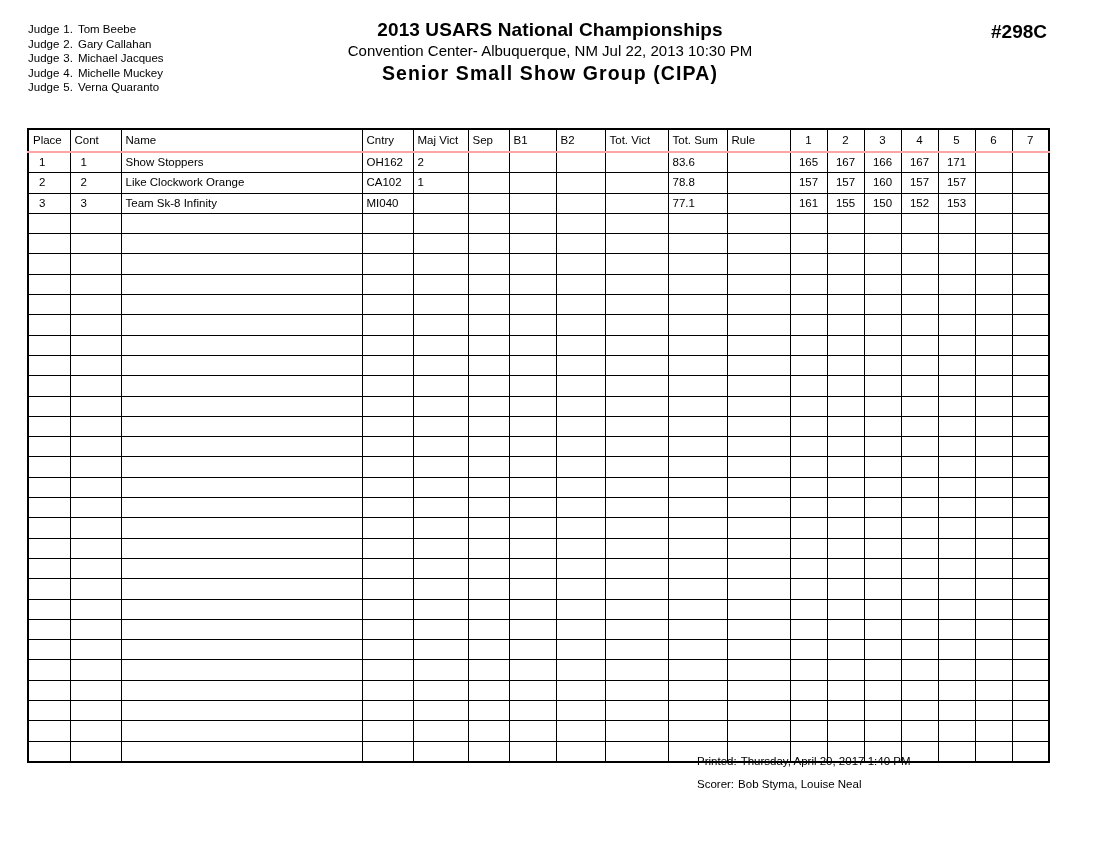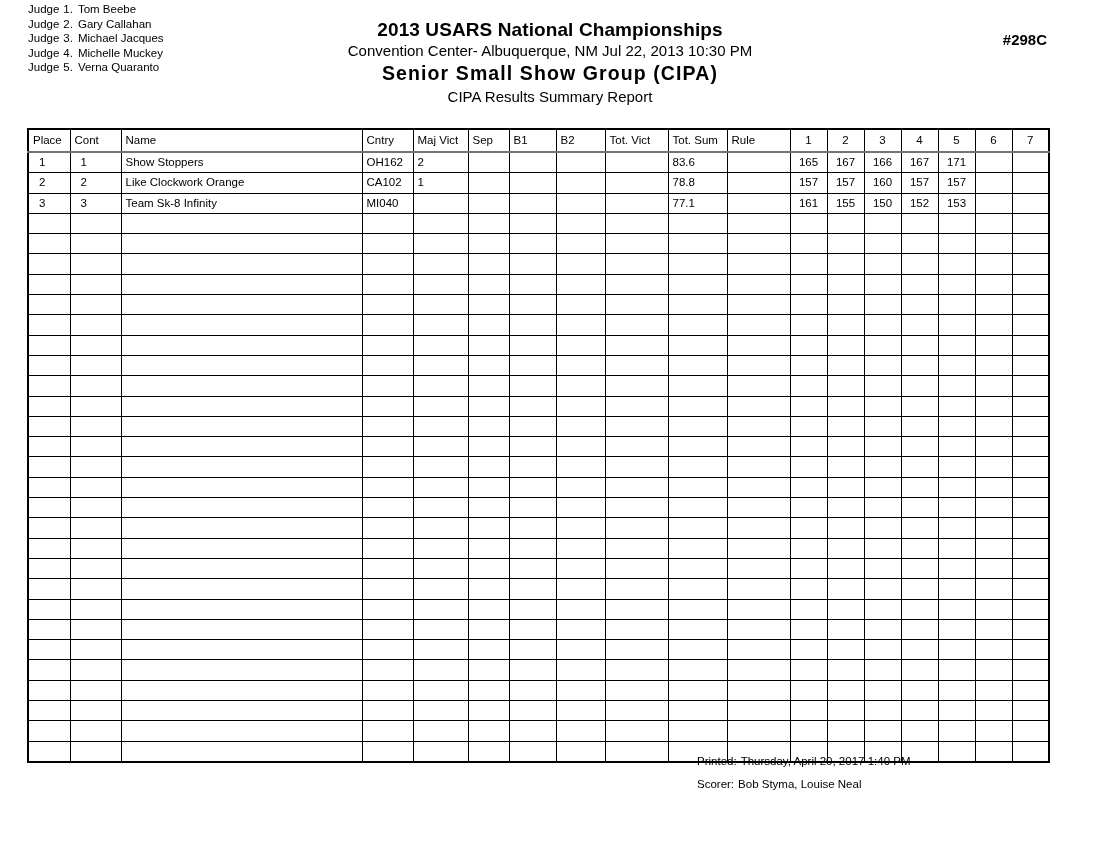--- a/index.html
+++ b/index.html
@@ -13,21 +13,21 @@
     position: relative;
     font-family: "Liberation Sans", sans-serif;
     color: #000000;
     overflow: hidden;
   }
 
   
   #judges-block {
     position: absolute;
     left: 28px;
-    top: 2px;
+    top: 22px;
     font-size: 11.5px;
     line-height: 14.6px;
     white-space: nowrap;
   }
   .judge-line {
     display: block;
   }
   .judge-label { }
   .judge-num { padding-left: 4px; }
   .judge-name { padding-left: 5px; }
@@ -68,24 +68,23 @@
 
   
   #req-block {
     position: absolute;
     right: 53px;
     top: 20px;
     text-align: right;
     white-space: nowrap;
   }
   #event-number {
-    font-size: 15px;
+    font-size: 19px;
     font-weight: bold;
     line-height: 24px;
-    margin-top: 8px;
   }
   .req-line {
     font-size: 11.5px;
     line-height: 14.5px;
   }
   .req-b1 { padding-right: 4px; }
   .req-word { padding-right: 4px; }
   .req-idx { padding-right: 5px; }
 
   
@@ -103,21 +102,21 @@
     border: 1px solid #000000;
     padding: 0;
     height: 19.3px;
     line-height: 19.3px;
     overflow: hidden;
     white-space: nowrap;
     font-weight: normal;
     text-align: left;
   }
   #results-table thead th {
-    border-bottom: 2px solid #737373;
+    border-bottom: 2px solid #fca5a5;
     padding-left: 4px;
     height: 21px;
     line-height: 21px;
   }
   #results-table thead th.judge-head {
     text-align: center;
     padding-left: 0;
   }
   #results-table tbody td {
     padding-left: 4px;
@@ -171,21 +170,20 @@
     <div class="judge-line"><span class="judge-label">Judge</span><span class="judge-num">2.</span><span class="judge-name">Gary Callahan</span></div>
     <div class="judge-line"><span class="judge-label">Judge</span><span class="judge-num">3.</span><span class="judge-name">Michael Jacques</span></div>
     <div class="judge-line"><span class="judge-label">Judge</span><span class="judge-num">4.</span><span class="judge-name">Michelle Muckey</span></div>
     <div class="judge-line"><span class="judge-label">Judge</span><span class="judge-num">5.</span><span class="judge-name">Verna Quaranto</span></div>
   </div>
 
 <div id="title-block">
   <div id="event-title">2013 USARS National Championships</div>
   <div id="event-venue">Convention Center- Albuquerque, NM  Jul 22, 2013  10:30 PM</div>
   <div id="division-title">Senior Small Show Group (CIPA)</div>
-  <div id="report-subtitle">CIPA Results Summary Report</div>
 </div>
 
 <div id="req-block">
   <div id="event-number">#298C</div>
 </div>
 
 <table id="results-table">
   <colgroup>
       <col style="width: 42px;">
       <col style="width: 51px;">

